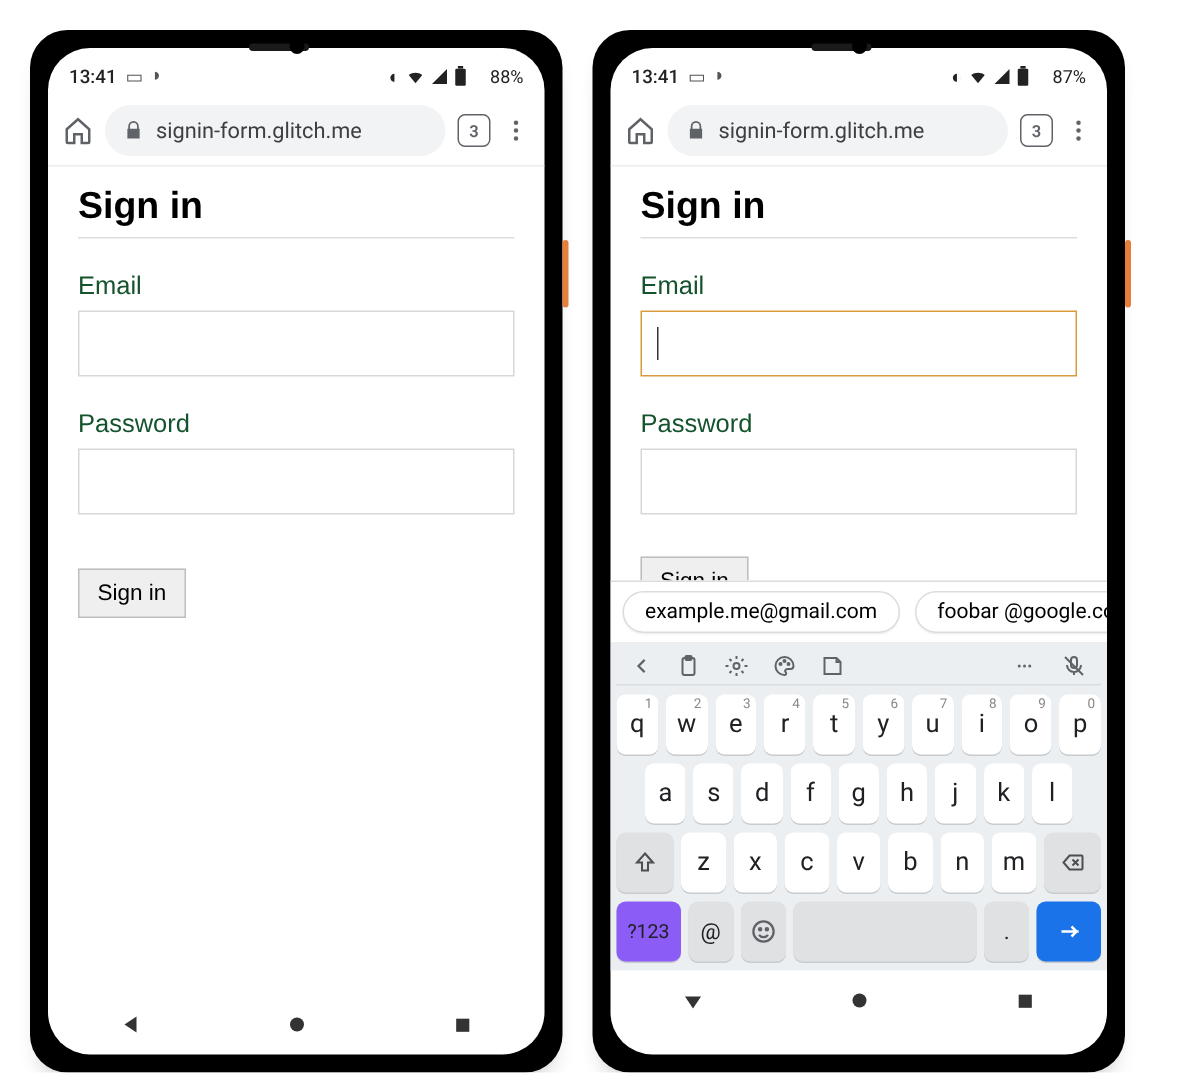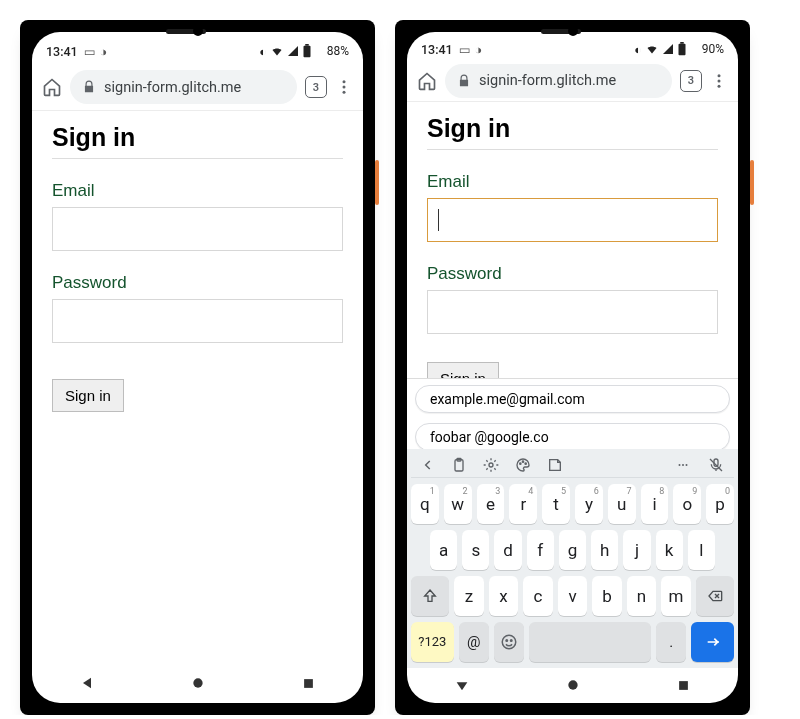--- a/index.html
+++ b/index.html
@@ -8,21 +8,21 @@
     background: #fff;
     font-family: Roboto, Arial, sans-serif;
     display: flex;
     gap: 20px;
   }
 
   .phone {
     width: 355px;
     height: 695px;
     background: #000;
-    border-radius: 8px;
+    border-radius: 25px;
     position: relative;
     box-shadow: 0 10px 15px -8px rgba(0,0,0,0.25);
     padding: 12px;
     box-sizing: border-box;
   }
   .phone::after { 
     content:"";
     position:absolute;
     right:-4px;
     top:140px;
@@ -168,21 +168,20 @@
   }
 
   
   .suggestions {
     background:#fff;
     border-top:1px solid #dcdcdc;
     padding:6px 8px;
     display:flex;
     gap:10px;
     overflow:hidden;
-    flex-direction:column;
   }
   .chip {
     background:#fff;
     border:1px solid #dadce0;
     border-radius:18px;
     padding:5px 14px;
     font-size:14px;
     white-space:nowrap;
     box-shadow:0 1px 1px rgba(0,0,0,0.06);
   }
@@ -225,21 +224,21 @@
     position:absolute;
     top:2px;right:4px;
     font-size:9px;
     color:#888;
   }
   .key.func { background:#dfe1e3; }
   .row2pad { width:14px; flex:none;}
   .key.shift, .key.bksp { flex:1.3; background:#dfe1e3;}
   .spacekey { flex:4; background:#dfe1e3;}
   .key.enter { flex:1.4; background:#1a73e8; color:#fff;}
-  .key.sym { flex:1.4; background:#fef9c3; font-size:13px;}
+  .key.sym { flex:1.4; background:#8b5cf6; font-size:13px;}
   .key.small { font-size:15px;}
 
   svg { display:block; }
 </style>
 </head>
 <body>
 
 <div class="phone">
   <div class="speaker"></div>
   <div class="notch"></div>
@@ -349,21 +348,21 @@
           <svg width="12" height="12" viewBox="0 0 24 24" fill="#222">
               <path d="M2 22h20V2L2 22z"></path>
             </svg>
         </span>
         <span>
           <svg width="10" height="14" viewBox="0 0 10 16" fill="#222">
               <rect x="1" y="2" width="8" height="13" rx="1"></rect>
               <rect x="3" y="0" width="4" height="2"></rect>
             </svg>
         </span>
-        <span class="batt">90%</span>
+        <span class="batt">87%</span>
       </span>
     </div>
 
     <div class="urlbar">
       <span>
         <svg width="20" height="20" viewBox="0 0 24 24" fill="none" stroke="#5f6368" stroke-width="2">
             <path d="M3 11l9-8 9 8v10a1 1 0 0 1-1 1h-5v-7h-6v7H4a1 1 0 0 1-1-1V11z"></path>
           </svg>
       </span>
       <div class="urlfield">

